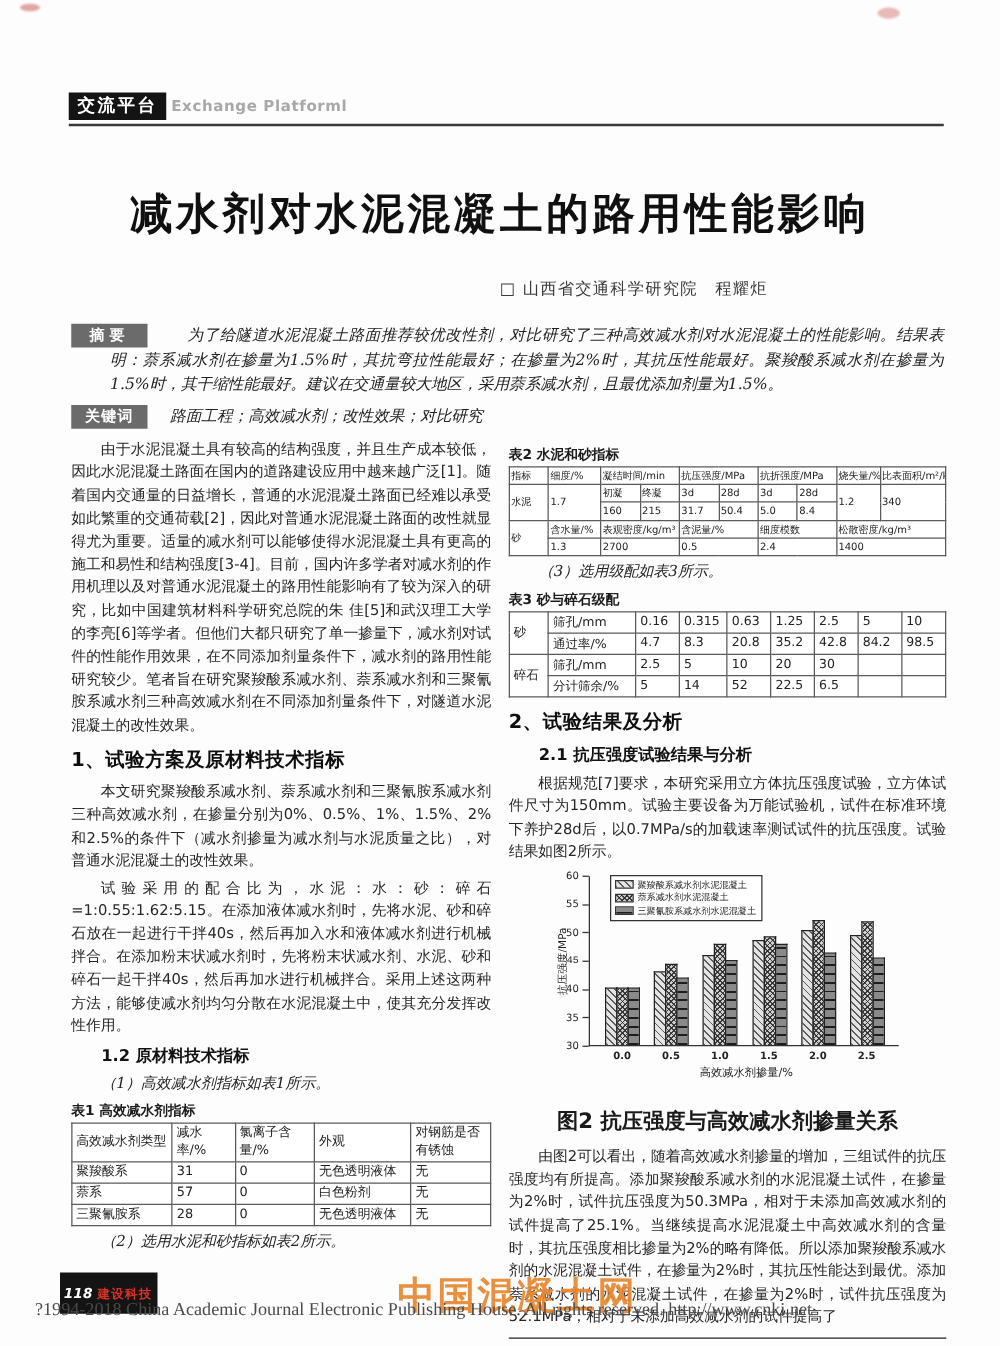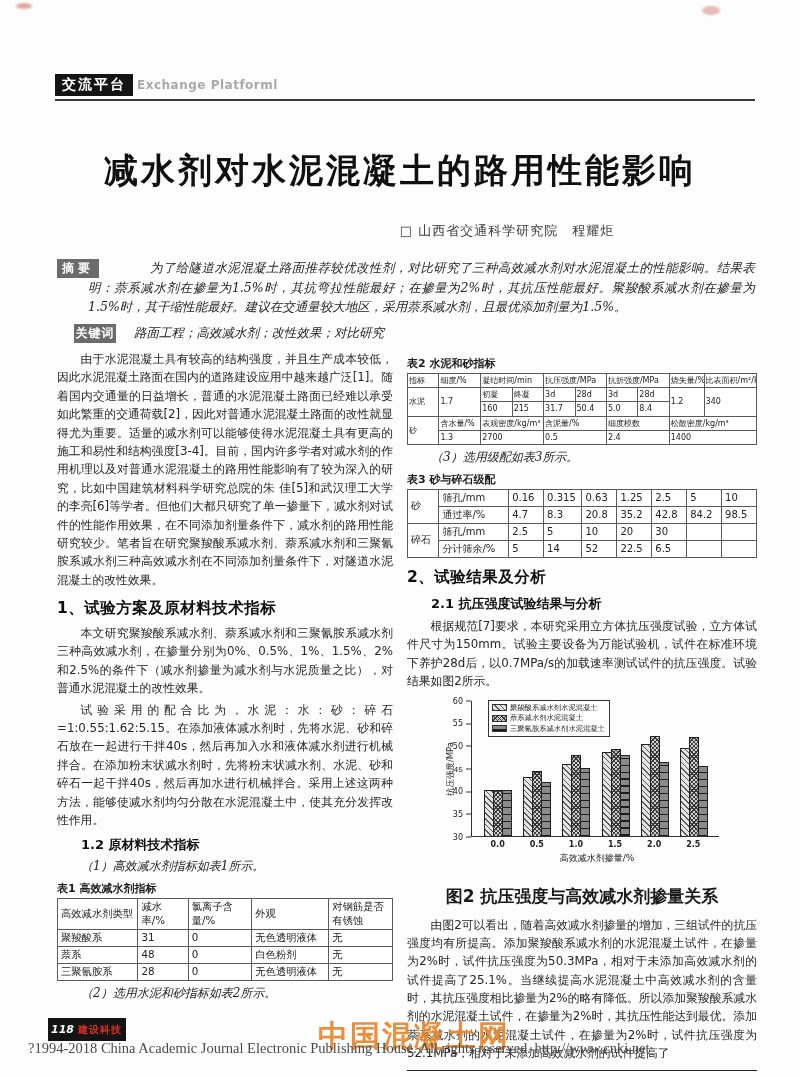--- a/index.html
+++ b/index.html
@@ -17,29 +17,29 @@
   .header { position:absolute; left:55px; right:45px; top:74px; border-bottom:2px solid #3a3a3a; padding-bottom:3px; }
   .hdr-badge { display:inline-block; background:#141414; color:#fff; font-weight:bold; font-size:14px; padding:2px 7px; letter-spacing:2px; }
   .hdr-sub { color:#a8a8a8; font-weight:bold; font-size:12px; margin-left:4px; letter-spacing:.5px; }
 
   .title { position:absolute; left:0; right:0; top:148px; margin:0; text-align:center;
     font-size:34px; font-weight:bold; color:#101010; letter-spacing:3px; }
   .author { position:absolute; left:0; right:0; top:222px; text-align:center; padding-left:214px;
     font-size:13px; color:#3a3a3a; letter-spacing:1px; }
 
   .tag { display:inline-block; background:#6b6b6b; color:#fff; font-size:12px; font-weight:bold;
-    width:42px; text-align:center; padding:1px 0; letter-spacing:4px; }
+    width:61px; text-align:center; padding:1px 0; letter-spacing:4px; }
   .tag.kw { letter-spacing:1px; }
   .kai { font-family:"DejaVu Serif","Liberation Serif",serif; font-style:italic; }
 
   .abstract { position:absolute; left:57px; right:45px; top:258px; }
   .abstract .tag { position:absolute; left:0; top:1px; }
   .abstract-text { margin-left:31px; text-indent:62px; font-size:12.5px; line-height:1.56; text-align:justify; color:#222; }
 
-  .keywords { position:absolute; left:74px; right:45px; top:322px; }
+  .keywords { position:absolute; left:57px; right:45px; top:322px; }
   .keywords .kw-text { margin-left:13px; font-size:12.5px; color:#222; }
 
   
   .columns { position:absolute; left:57px; top:350px; width:700px; display:flex; gap:14px; }
   .col-left  { width:336px; }
   .col-right { width:350px; }
 
   p.body { font-size:11.8px; line-height:1.56; text-align:justify; margin:0 0 3px 0; color:#262626; }
   .ind { text-indent:2em; }
 
@@ -77,21 +77,21 @@
   .xlab { position:absolute; bottom:0; left:30px; right:0; text-align:center; font-size:9px; color:#222; }
   .legend { position:absolute; top:-1px; left:16px; border:1px solid #333; background:#fff; padding:2px 4px 2px 3px; z-index:2; }
   .legend-row { display:flex; align-items:center; gap:3px; font-size:7.3px; line-height:10.5px; color:#1a1a1a; white-space:nowrap; }
   .legend-swatch { width:15px; height:7px; border:1px solid #333; display:inline-block; flex:0 0 auto; }
   .figcap { text-align:center; font-weight:bold; font-size:17px; color:#1a1a1a; margin:20px 0 8px 0; }
 
   .doi { border-top:1.5px solid #222; margin-top:7px; padding-top:5px; text-align:center;
     font-size:12px; font-weight:bold; color:#1a1a1a; letter-spacing:.5px; }
 
   
-  .footer-badge { position:absolute; left:48px; top:1018px; display:inline-flex; background:#141414; align-items:center; height:23px; }
+  .footer-badge { position:absolute; left:48px; top:1018px; display:inline-flex; background:#141414; align-items:center; height:33px; }
   .pnum { color:#fff; font-size:11px; font-weight:bold; padding:0 3px; font-style:italic; }
   .jname { color:#d63226; font-size:10px; font-weight:bold; padding:0 4px 0 1px; letter-spacing:1px; }
   .watermark { position:absolute; left:318px; top:1016px; font-size:30px; color:#e8872f; opacity:.92;
     font-weight:600; letter-spacing:2px; white-space:nowrap; }
   .copyright { position:absolute; left:28px; top:1040px; font-size:14.5px; color:#4a4a4a;
     font-family:"Liberation Serif","DejaVu Serif",serif; white-space:nowrap; }
 </style>
 </head>
 <body>
 
@@ -145,21 +145,21 @@
         </tr>
         <tr>
           <td>聚羧酸系</td>
           <td>31</td>
           <td>0</td>
           <td>无色透明液体</td>
           <td>无</td>
         </tr>
         <tr>
           <td>萘系</td>
-          <td>48</td>
+          <td>57</td>
           <td>0</td>
           <td>白色粉剂</td>
           <td>无</td>
         </tr>
         <tr>
           <td>三聚氰胺系</td>
           <td>28</td>
           <td>0</td>
           <td>无色透明液体</td>
           <td>无</td>

